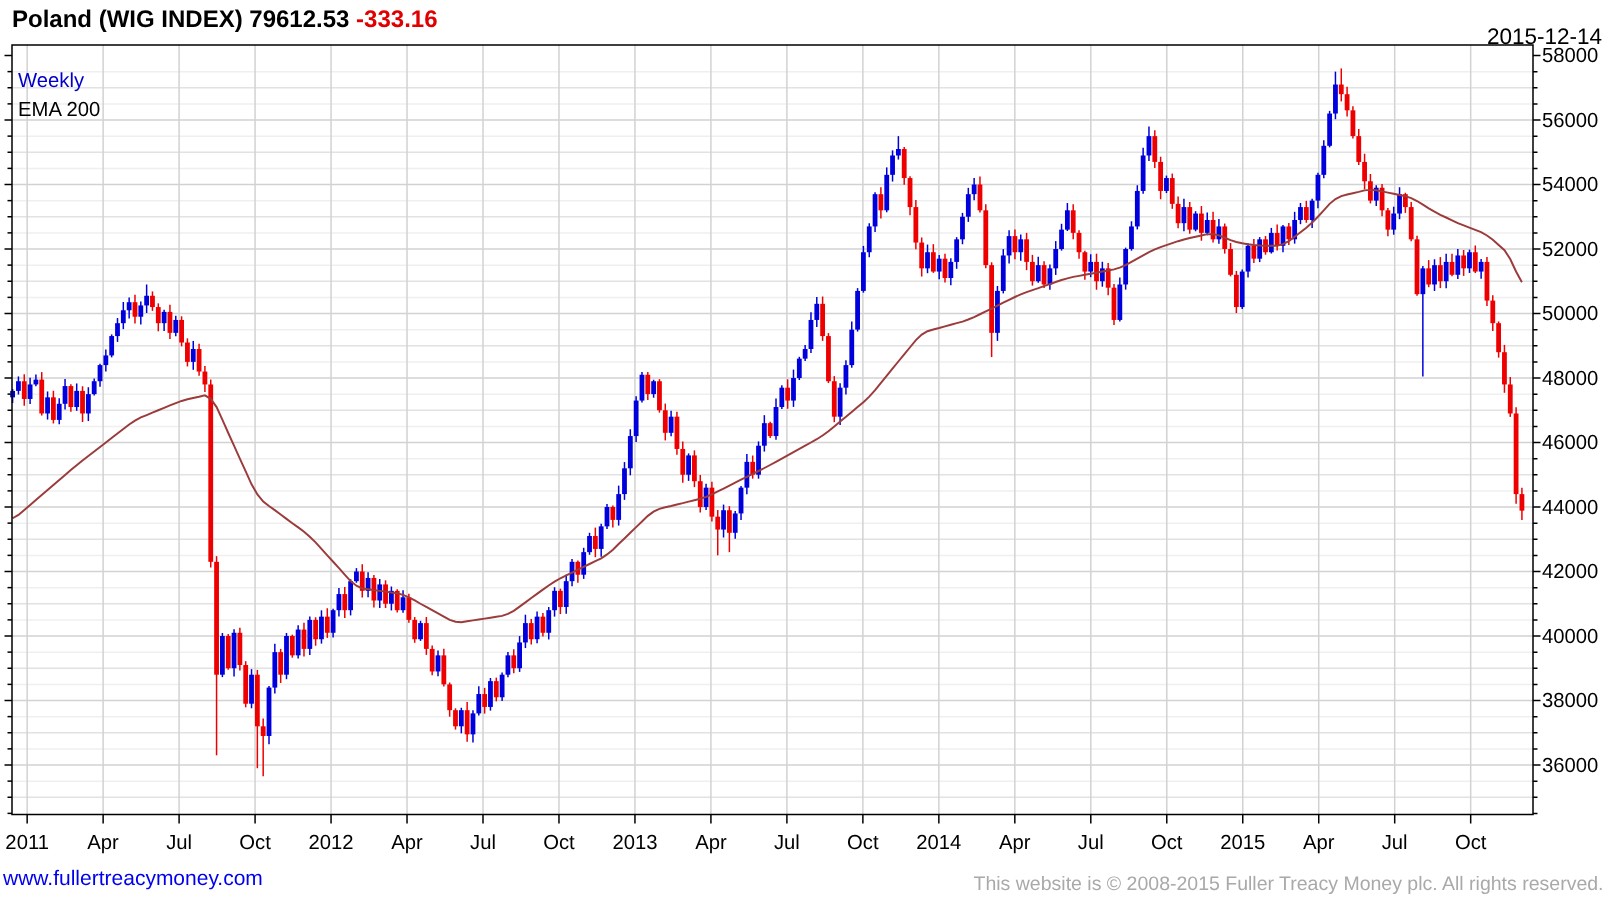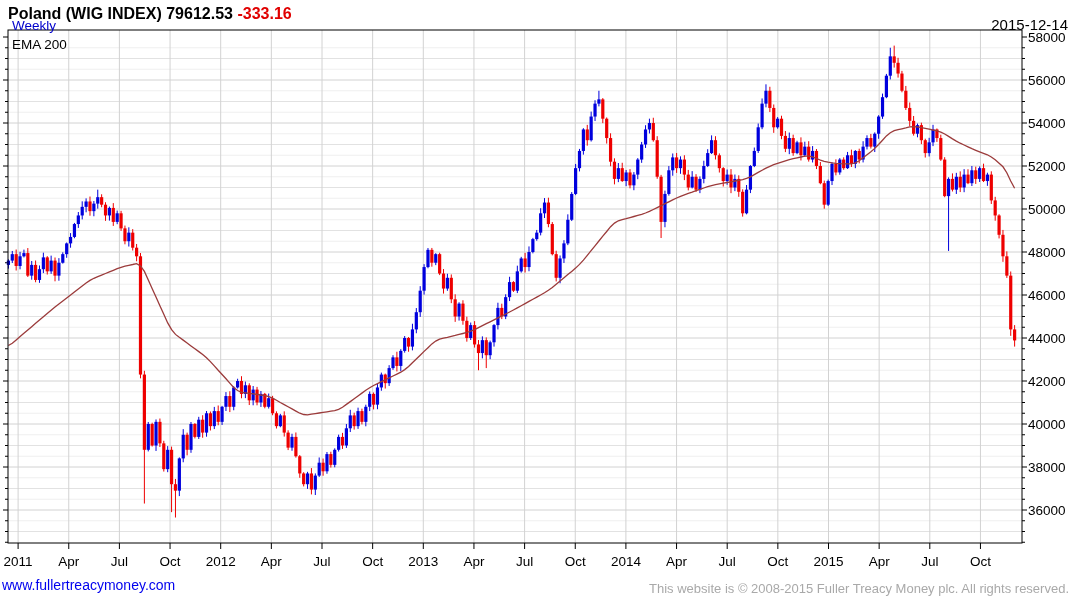--- a/index.html
+++ b/index.html
@@ -1,21 +1,21 @@
 <!DOCTYPE html>
 <html><head>
 <meta charset="utf-8">
 <style>
   html,body{margin:0;padding:0;background:#ffffff;}
   #app{position:relative;width:1075px;height:600px;background:#fff;overflow:hidden;
        font-family:"Liberation Sans","DejaVu Sans",sans-serif;}
   #title{position:absolute;left:8px;top:5px;font-size:16px;font-weight:bold;color:#000;white-space:pre;}
   #title .chg{color:#e00000;}
   #date{position:absolute;right:7px;top:16px;font-size:15px;color:#000;}
-  #legend{position:absolute;left:12px;top:16px;font-size:13.5px;line-height:19px;}
+  #legend{position:absolute;left:12px;top:44px;font-size:13.5px;line-height:19px;}
   #legend .tf{color:#0000cc;}
   #legend .ema{color:#000000;}
   #chart-svg{position:absolute;left:0;top:0;}
   svg text{font-family:"Liberation Sans","DejaVu Sans",sans-serif;}
   #footer-link{position:absolute;left:2px;top:577px;font-size:14px;color:#0000ee;text-decoration:none;}
   #footer-copy{position:absolute;right:6px;top:581px;font-size:13px;color:#a9a9a9;text-align:center;}
 </style>
 </head>
 <body>
 

